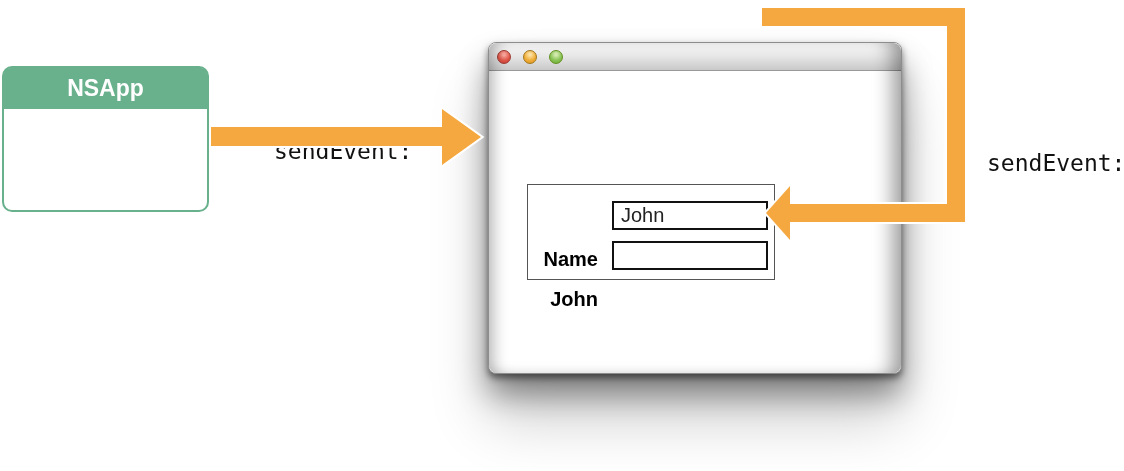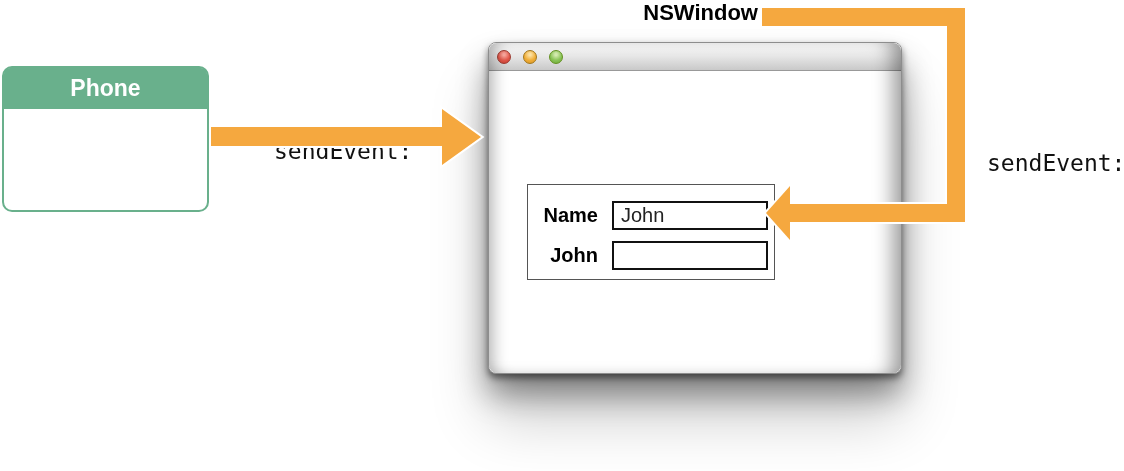--- a/index.html
+++ b/index.html
@@ -54,21 +54,21 @@
                 inset -18px 0 20px -10px rgba(0,0,0,.40);
   }
 
   
   .form-box {
     position:absolute; left:38px; top:141px; width:248px; height:96px;
     border:1.5px solid #555; background:#fff;
   }
   .field-label {
     position:absolute; left:0; width:70px; height:29px; line-height:29px;
-    text-align:right; font-weight:bold; font-size:20px; color:#000;
+    text-align:right; font-weight:bold; font-size:20px; color:#000;margin-top:44px;
   }
   .field-label.row-name  { top:16px; }
   .field-label.row-phone { top:56px; }
   .field-input {
     position:absolute; left:84px; width:156px; height:29px;
     border:2px solid #111; border-radius:0; background:#fff; outline:none;
     font-family:"Liberation Sans", sans-serif; font-size:20px; color:#222;
     padding:0 2px 0 7px;
   }
   .field-input.row-name  { top:16px; }
@@ -81,27 +81,26 @@
     stroke-miterlimit:10; paint-order:stroke;
   }
 </style>
 </head>
 <body>
 
 <div class="canvas">
 
   <div class="nsapp">
     <div class="nsapp-header">
-      <span>Phone</span>
+      <span>NSApp</span>
     </div>
     <div class="nsapp-body"></div>
   </div>
 
   <div class="mono lbl-left">sendEvent:</div>
-  <div class="nswindow-label">NSWindow</div>
   <div class="mono lbl-right">sendEvent:</div>
 
   <div class="mac-window">
     <div class="titlebar">
       <span class="tl red"></span>
       <span class="tl yellow"></span>
       <span class="tl green"></span>
     </div>
     <div class="window-body">
       <div class="form-box">

